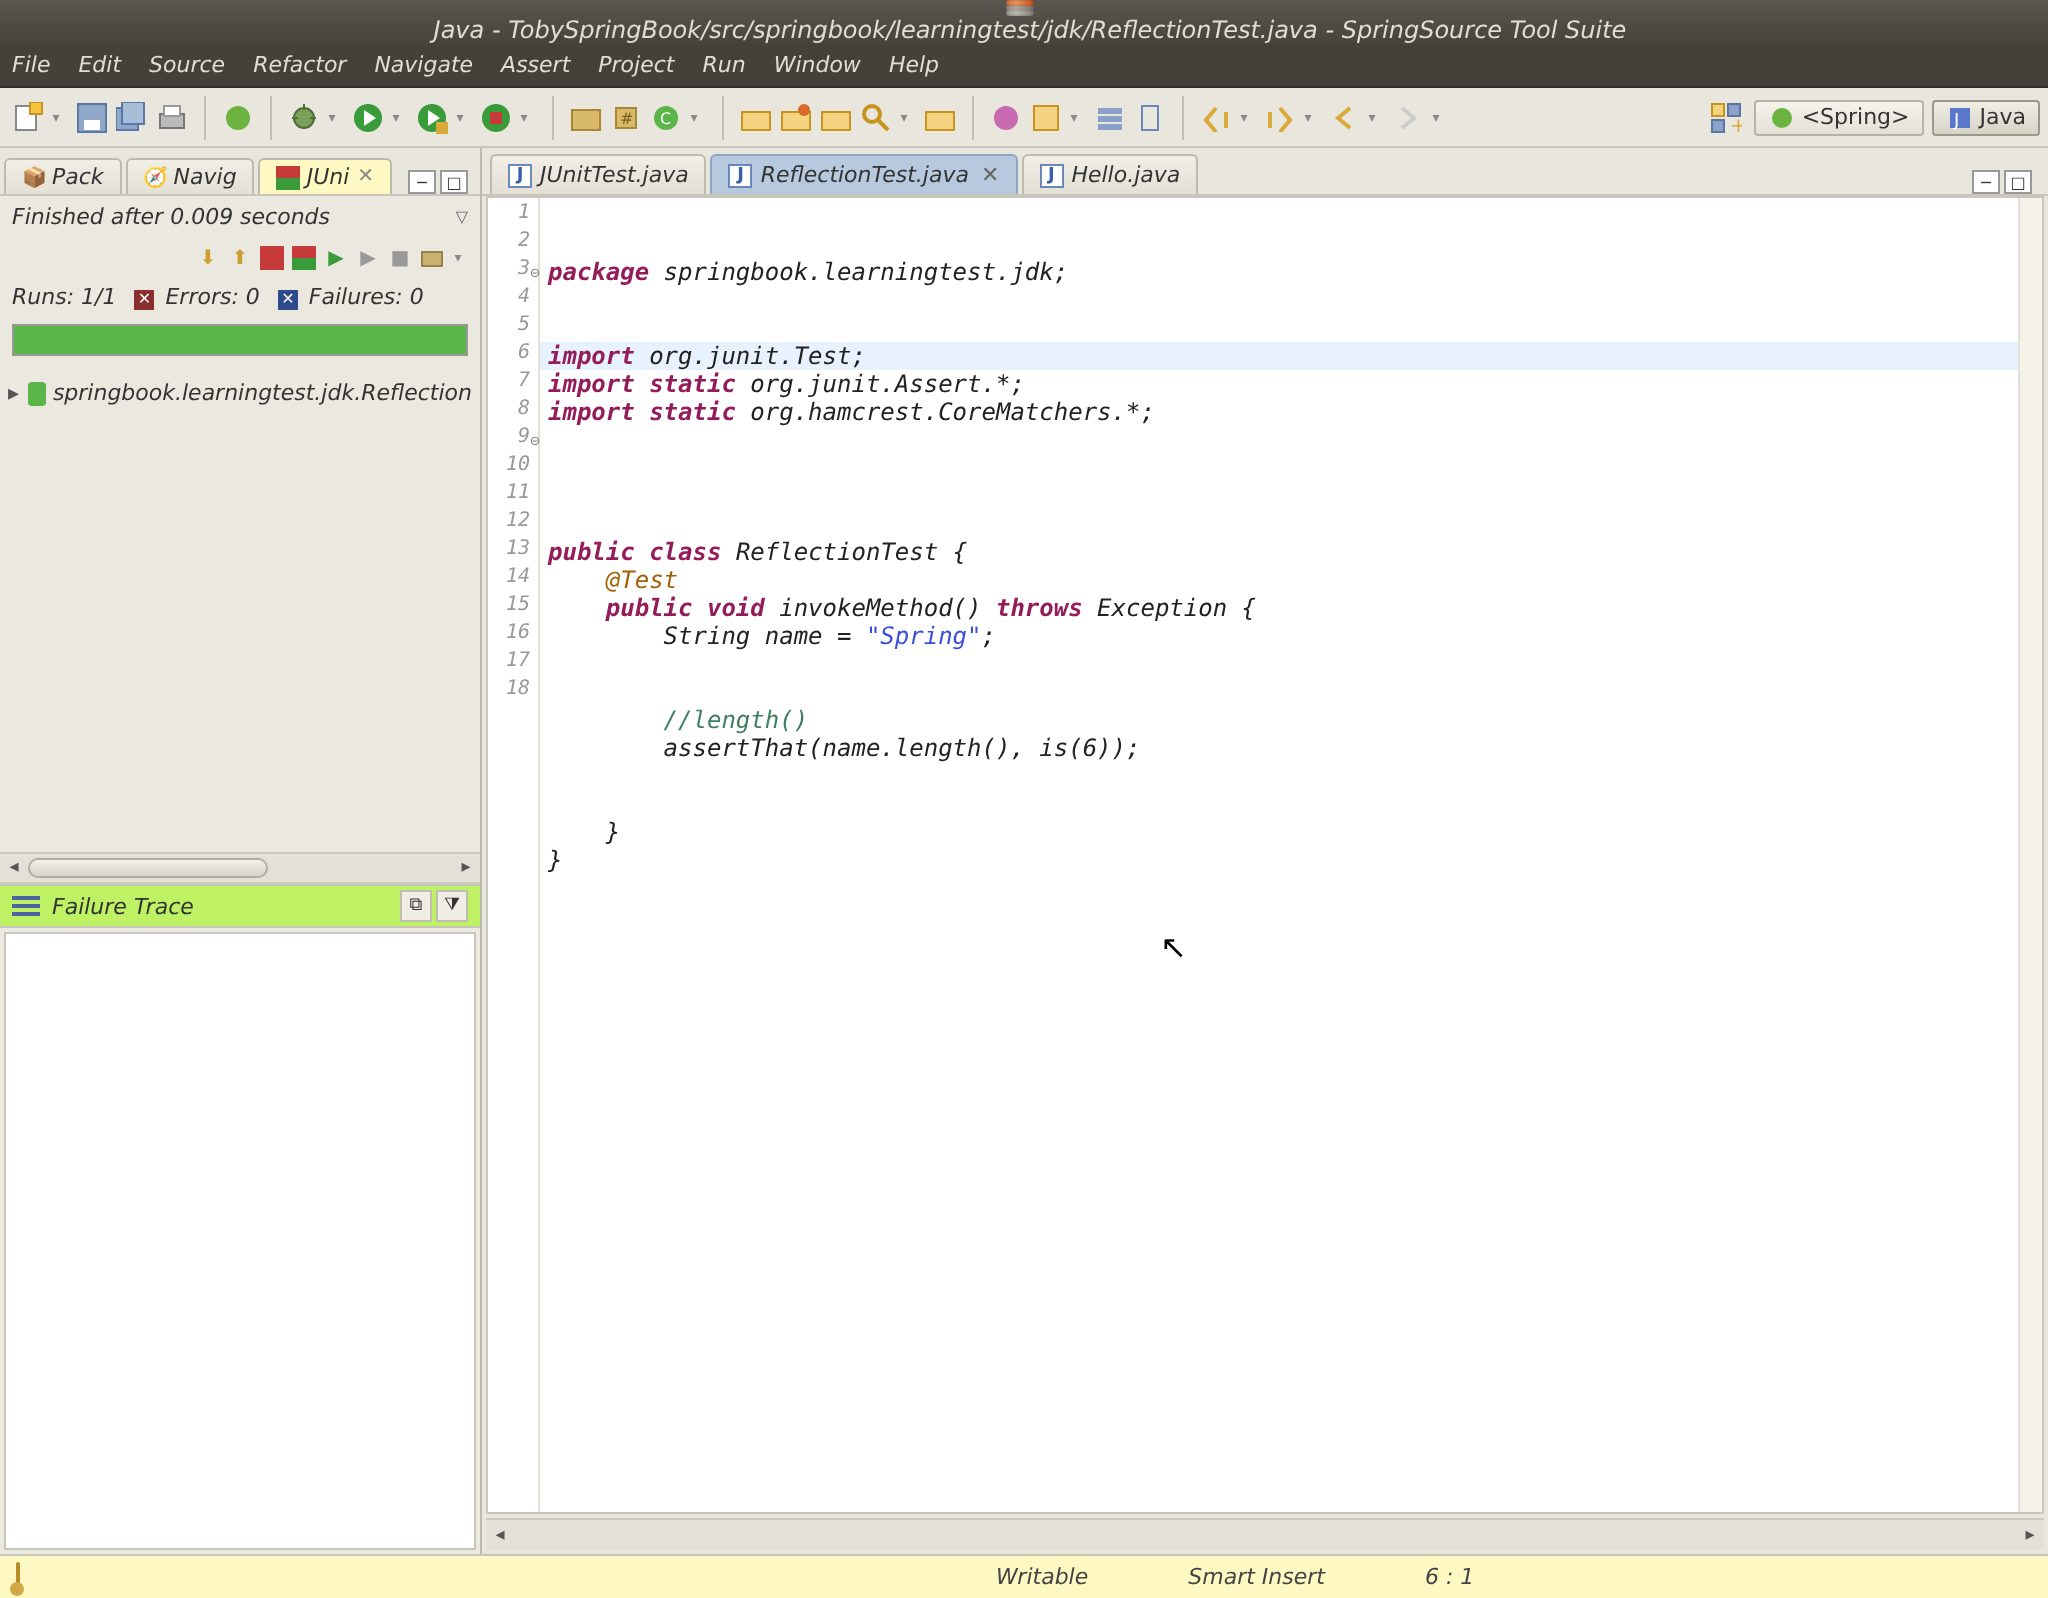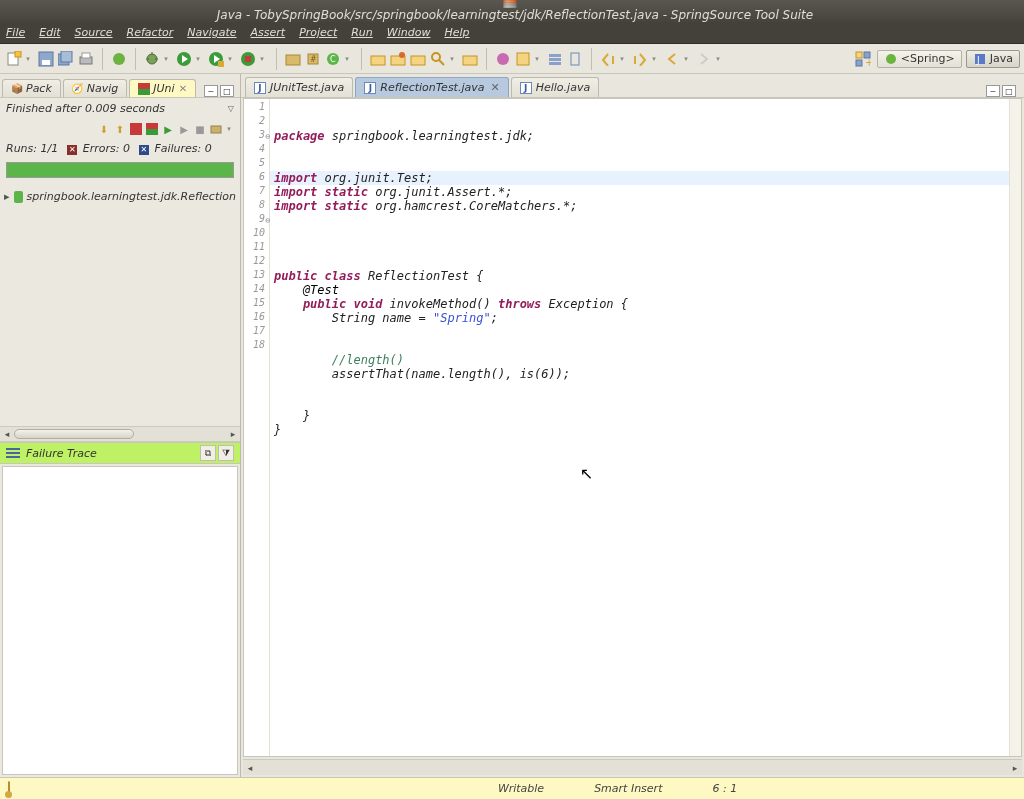--- a/index.html
+++ b/index.html
@@ -37,21 +37,21 @@
 
 .menubar {
   height: 22px;
   background: #44413b;
   border-bottom: 1px solid #2f2d29;
   display: flex;
   align-items: center;
   padding: 0 6px;
   color: #e0ddd5;
 }
-.menubar span { margin-right: 14px; text-decoration: underline; }
+.menubar span { margin-right: 14px; }
 
 
 .toolbar {
   height: 30px;
   background: #e8e6dd;
   border-bottom: 1px solid #c8c5ba;
   display: flex;
   align-items: center;
   padding: 0 4px;
 }
@@ -246,21 +246,21 @@
   line-height: 14px;
   white-space: pre;
   color: #222;
   position:relative;
 }
 .code .hl-line { position:absolute; left:0; right:0; height:14px; background:#e8f2fe; z-index:0;}
 .code .linecontent{position:relative; z-index:1;}
 .kw { color: #941c5a; font-weight: bold; }
 .str { color: #3a4fd8; }
 .com { color: #3f7f5f; }
-.ann { color: #000000; }
+.ann { color: #a16207; }
 .ovw { width:12px; background:#f4f2e9; border-left:1px solid #e2e0d7;}
 .editor-hscroll{
   height:16px; background:#e3e0d5; border-top:1px solid #ccc9be;
   margin:0 2px 2px; position:relative; display:flex; align-items:center;
 }
 .editor-hscroll .arr{width:14px; text-align:center; font-style:normal; font-size:9px; color:#555;}
 .editor-hscroll .arr.right{margin-left:auto;}
 
 .cursor-ptr {
   position:absolute;

